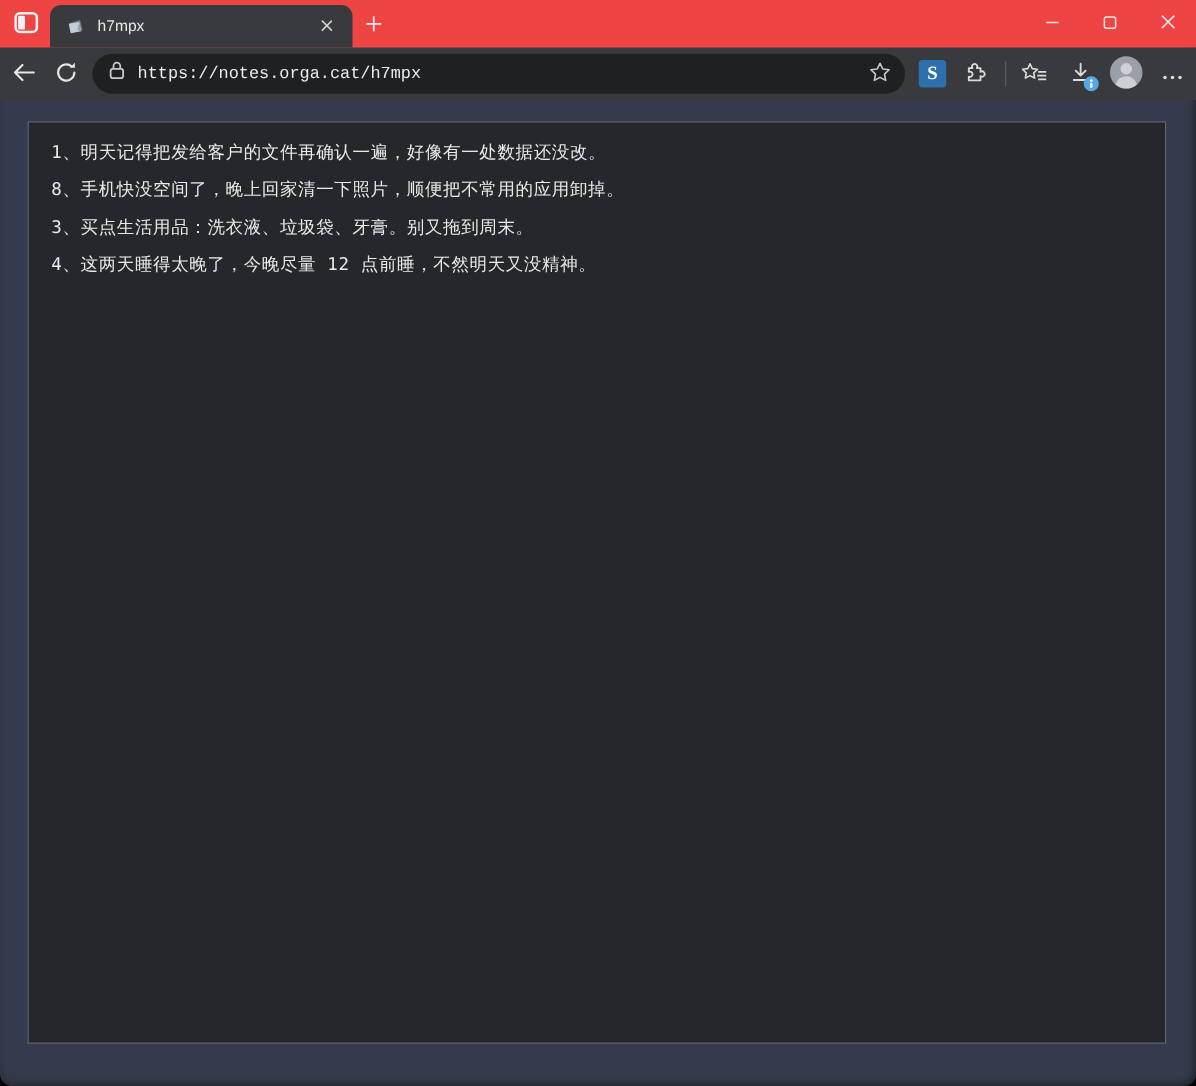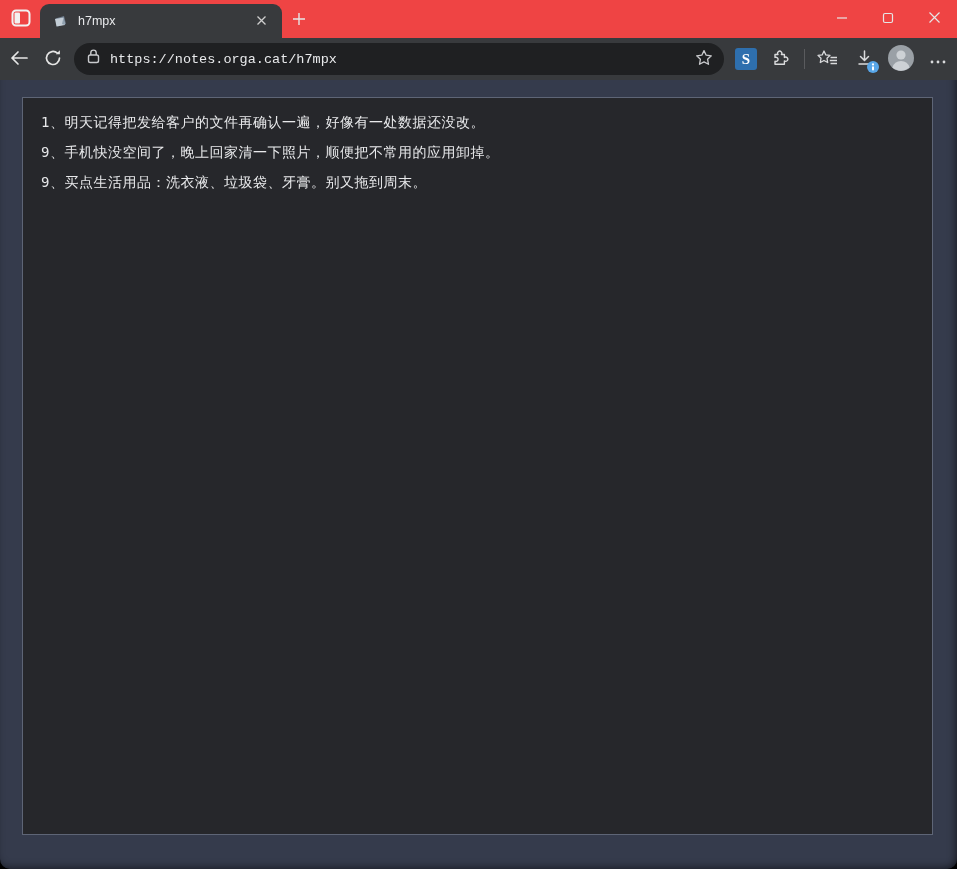--- a/index.html
+++ b/index.html
@@ -209,18 +209,19 @@
           <circle cx="8" cy="2" r="1.4" fill="#dadbdd"></circle>
           <circle cx="14" cy="2" r="1.4" fill="#dadbdd"></circle>
         </svg>
       </span>
     </button>
   </div>
 
   <div class="page">
     <div class="note-box">
       <div class="note-line">1、明天记得把发给客户的文件再确认一遍，好像有一处数据还没改。</div>
-      <div class="note-line">9、手机快没空间了，晚上回家清一下照片，顺便把不常用的应用卸掉。</div>
-      <div class="note-line">9、买点生活用品：洗衣液、垃圾袋、牙膏。别又拖到周末。</div>
+      <div class="note-line">8、手机快没空间了，晚上回家清一下照片，顺便把不常用的应用卸掉。</div>
+      <div class="note-line">3、买点生活用品：洗衣液、垃圾袋、牙膏。别又拖到周末。</div>
+      <div class="note-line">4、这两天睡得太晚了，今晚尽量 12 点前睡，不然明天又没精神。</div>
     </div>
   </div>
 
 </div>
 
 </body></html>

